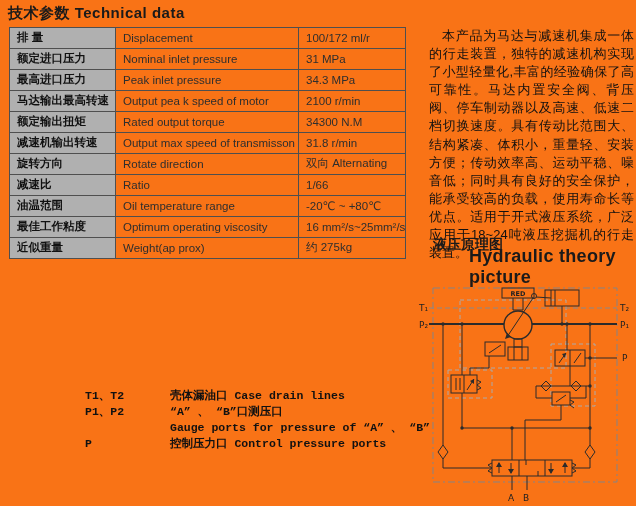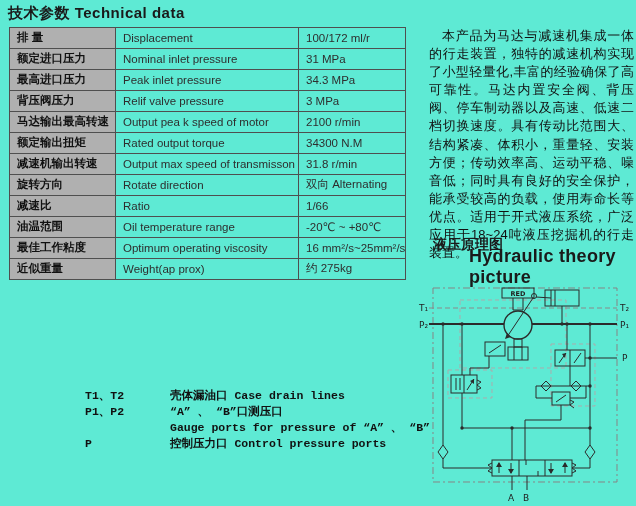--- a/index.html
+++ b/index.html
@@ -1,16 +1,16 @@
 <!DOCTYPE html>
 <html><head>
 <meta charset="utf-8">
 <style>
   html,body{margin:0;padding:0;background:#fff;}
-  #page{position:relative;width:636px;height:506px;background:#5eead4;overflow:hidden;
+  #page{position:relative;width:636px;height:506px;background:#f97316;overflow:hidden;
         font-family:"Liberation Sans","DejaVu Sans",sans-serif;color:#1a1a1a;}
 
   .title{position:absolute;left:8px;top:4px;font-size:15px;font-weight:bold;letter-spacing:.5px;}
 
   table.spec{position:absolute;left:9px;top:27px;width:374px;border-collapse:collapse;
              table-layout:fixed;}
   table.spec td{border:1px solid #4f4f4f;height:19px;padding:0 0 1px 7px;
                 font-size:11.5px;vertical-align:middle;white-space:nowrap;overflow:hidden;}
   td.c1{width:98px;background:#b0b0b0;font-weight:bold;font-size:12px;color:#111;}
   td.c2{width:175px;color:#2e2e2e;}
@@ -48,25 +48,20 @@
       </tr>
       <tr>
         <td class="c1">额定进口压力</td>
         <td class="c2">Nominal  inlet pressure</td>
         <td class="c3">31 MPa</td>
       </tr>
       <tr>
         <td class="c1">最高进口压力</td>
         <td class="c2">Peak inlet   pressure</td>
         <td class="c3">34.3 MPa</td>
-      </tr>
-      <tr>
-        <td class="c1">背压阀压力</td>
-        <td class="c2">Relif valve    pressure</td>
-        <td class="c3">3 MPa</td>
       </tr>
       <tr>
         <td class="c1">马达输出最高转速</td>
         <td class="c2">Output pea k speed of motor</td>
         <td class="c3">2100 r/min</td>
       </tr>
       <tr>
         <td class="c1">额定输出扭矩</td>
         <td class="c2">Rated output torque</td>
         <td class="c3">34300 N.M</td>

